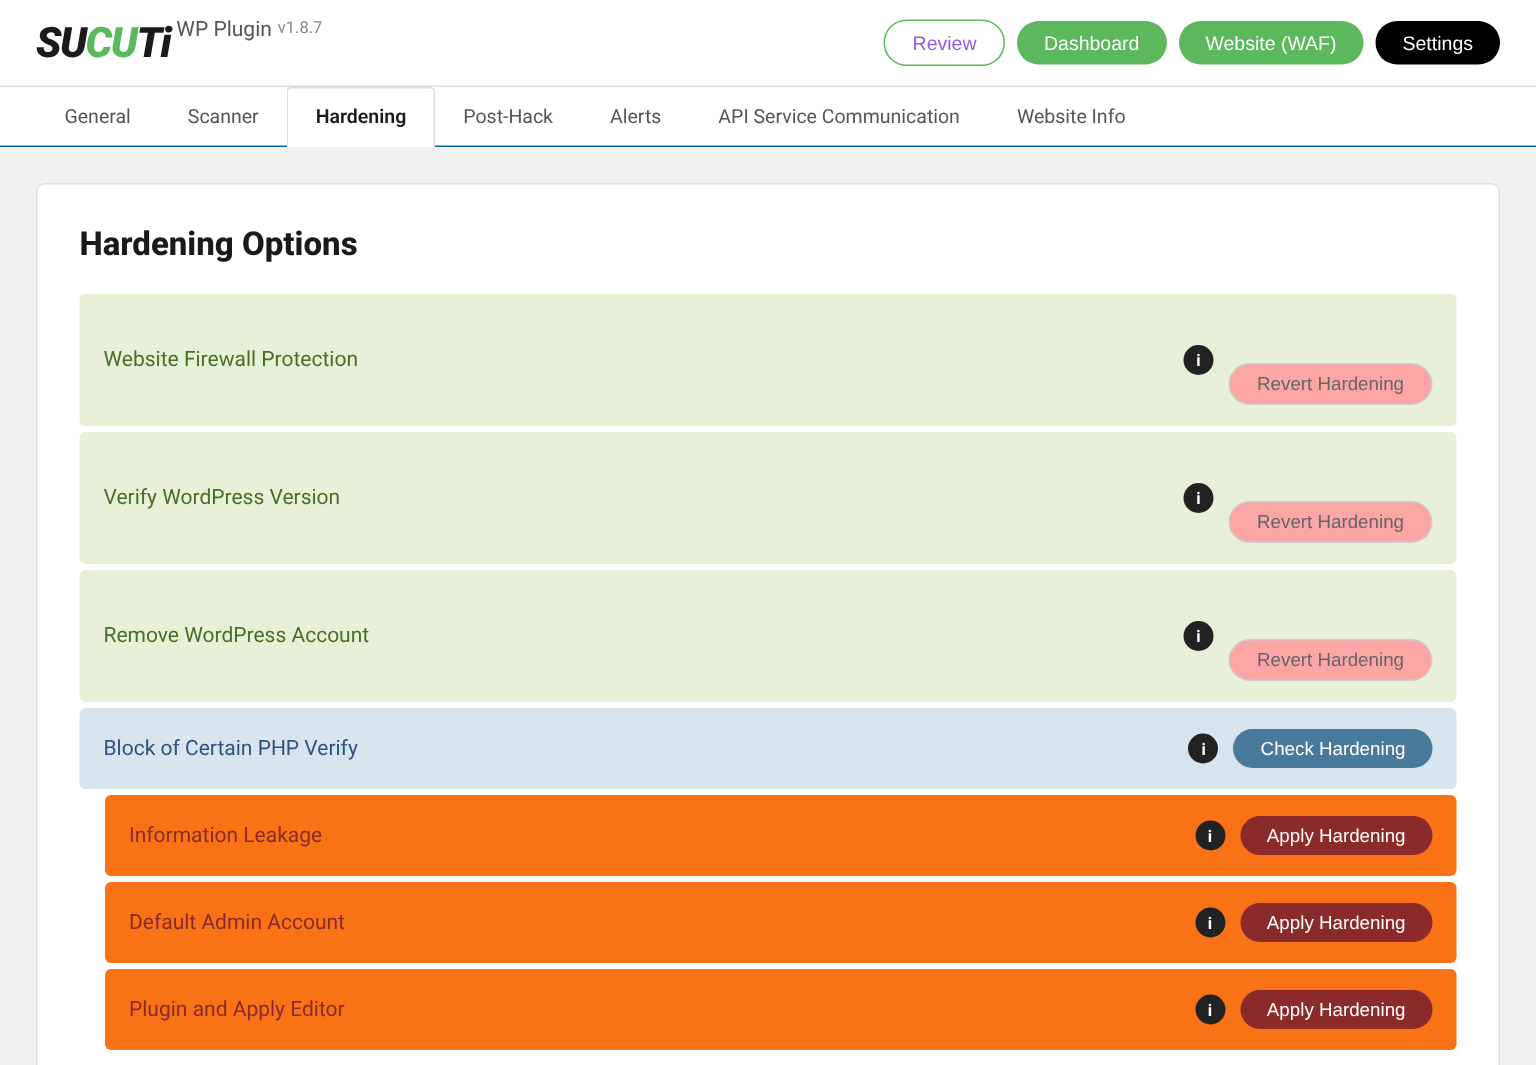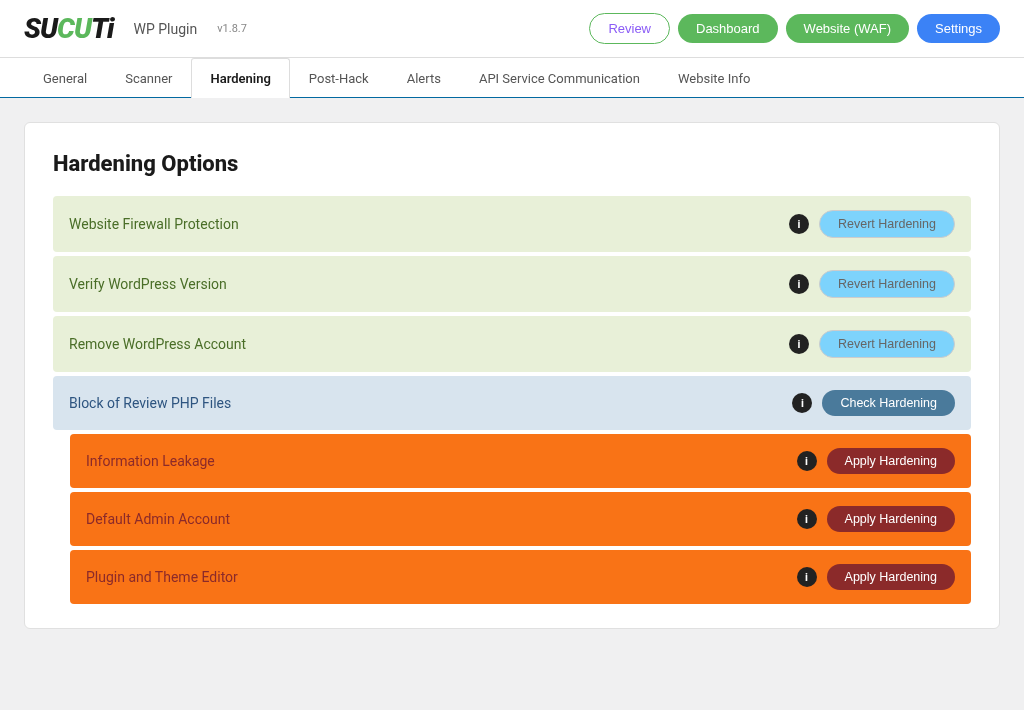--- a/index.html
+++ b/index.html
@@ -15,22 +15,22 @@
     .header {
       background: #fff;
       border-bottom: 1px solid #ddd;
       padding: 12px 24px;
       display: flex;
       align-items: center;
       justify-content: space-between;
     }
     .logo-area {
       display: flex;
-      align-items: center;
-      gap: 20px;
+      align-items: flex-start;
+      gap: 4px;
     }
     .logo-sucuri {
       font-size: 28px;
       font-weight: 900;
       color: #1a1a1a;
       letter-spacing: -1px;
       font-style: italic;
     }
     .logo-sucuri span {
       color: #5cb85c;
@@ -75,21 +75,21 @@
       background: #5cb85c;
       color: #fff;
       border-radius: 20px;
       font-size: 13px;
       font-weight: 500;
       cursor: pointer;
     }
     .btn-settings {
       padding: 7px 18px;
       border: none;
-      background: #3b82f6;
+      background: #000000;
       color: #fff;
       border-radius: 20px;
       font-size: 13px;
       font-weight: 500;
       cursor: pointer;
     }
 
     
     .tabs-bar {
       background: #fff;
@@ -188,26 +188,27 @@
       font-size: 11px;
       font-weight: 700;
       cursor: pointer;
       flex-shrink: 0;
     }
 
     
     .btn-revert {
       padding: 6px 18px;
       border: 1.5px solid #ccc;
-      background: #7dd3fc;
+      background: #fca5a5;
       color: #666;
       border-radius: 20px;
       font-size: 12.5px;
       cursor: pointer;
       font-weight: 400;
+      margin-top: 32px;
     }
     .btn-check {
       padding: 6px 18px;
       border: none;
       background: #4a7a9b;
       color: #fff;
       border-radius: 20px;
       font-size: 12.5px;
       cursor: pointer;
       font-weight: 500;
@@ -274,21 +275,21 @@
 
     <div class="hardening-row row-green">
       <span class="row-label">Remove WordPress Account</span>
       <div class="row-actions">
         <div class="info-icon">i</div>
         <button class="btn-revert">Revert Hardening</button>
       </div>
     </div>
 
     <div class="hardening-row row-blue">
-      <span class="row-label">Block of Review PHP Files</span>
+      <span class="row-label">Block of Certain PHP Verify</span>
       <div class="row-actions">
         <div class="info-icon">i</div>
         <button class="btn-check">Check Hardening</button>
       </div>
     </div>
 
     <div class="hardening-row row-red">
       <span class="row-label">Information Leakage</span>
       <div class="row-actions">
         <div class="info-icon">i</div>
@@ -298,21 +299,21 @@
 
     <div class="hardening-row row-red">
       <span class="row-label">Default Admin Account</span>
       <div class="row-actions">
         <div class="info-icon">i</div>
         <button class="btn-apply">Apply Hardening</button>
       </div>
     </div>
 
     <div class="hardening-row row-red">
-      <span class="row-label">Plugin and Theme Editor</span>
+      <span class="row-label">Plugin and Apply Editor</span>
       <div class="row-actions">
         <div class="info-icon">i</div>
         <button class="btn-apply">Apply Hardening</button>
       </div>
     </div>
 
   </div>
 </div>
 
 </body></html>

